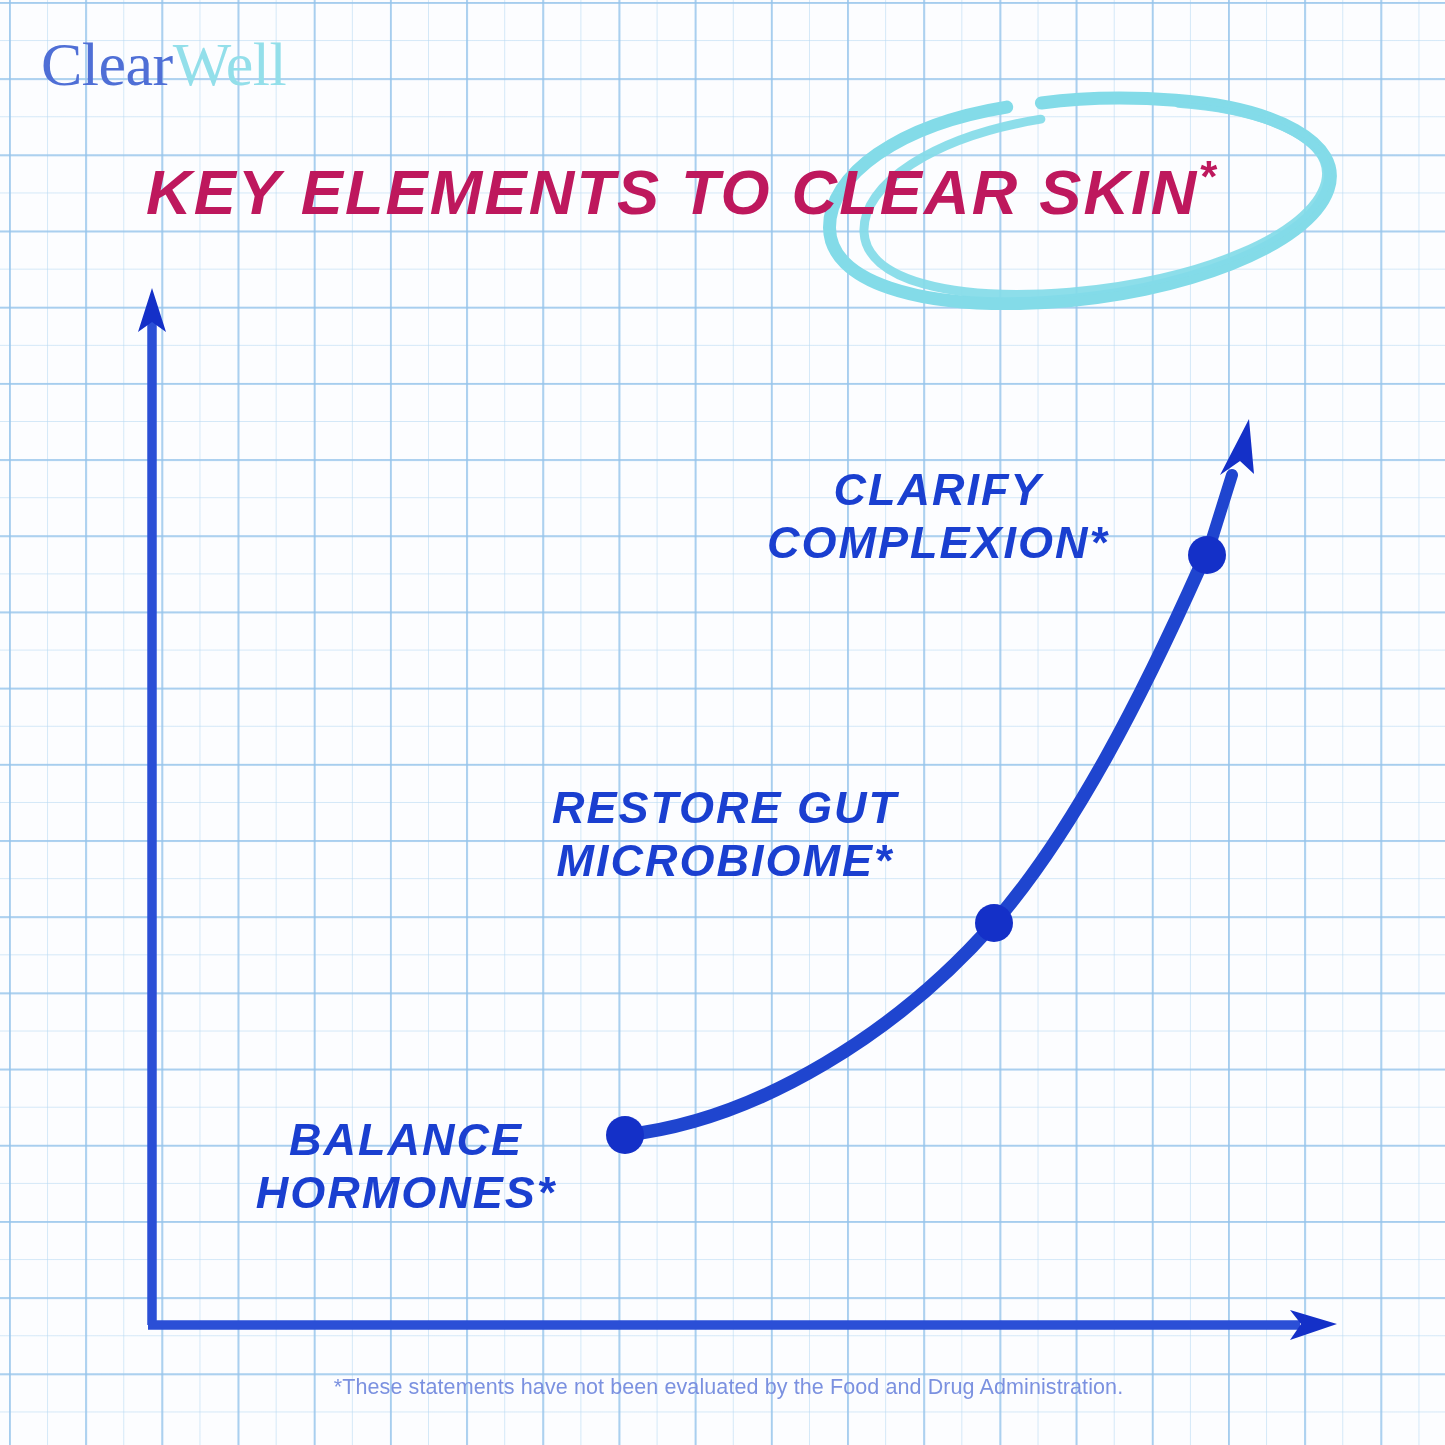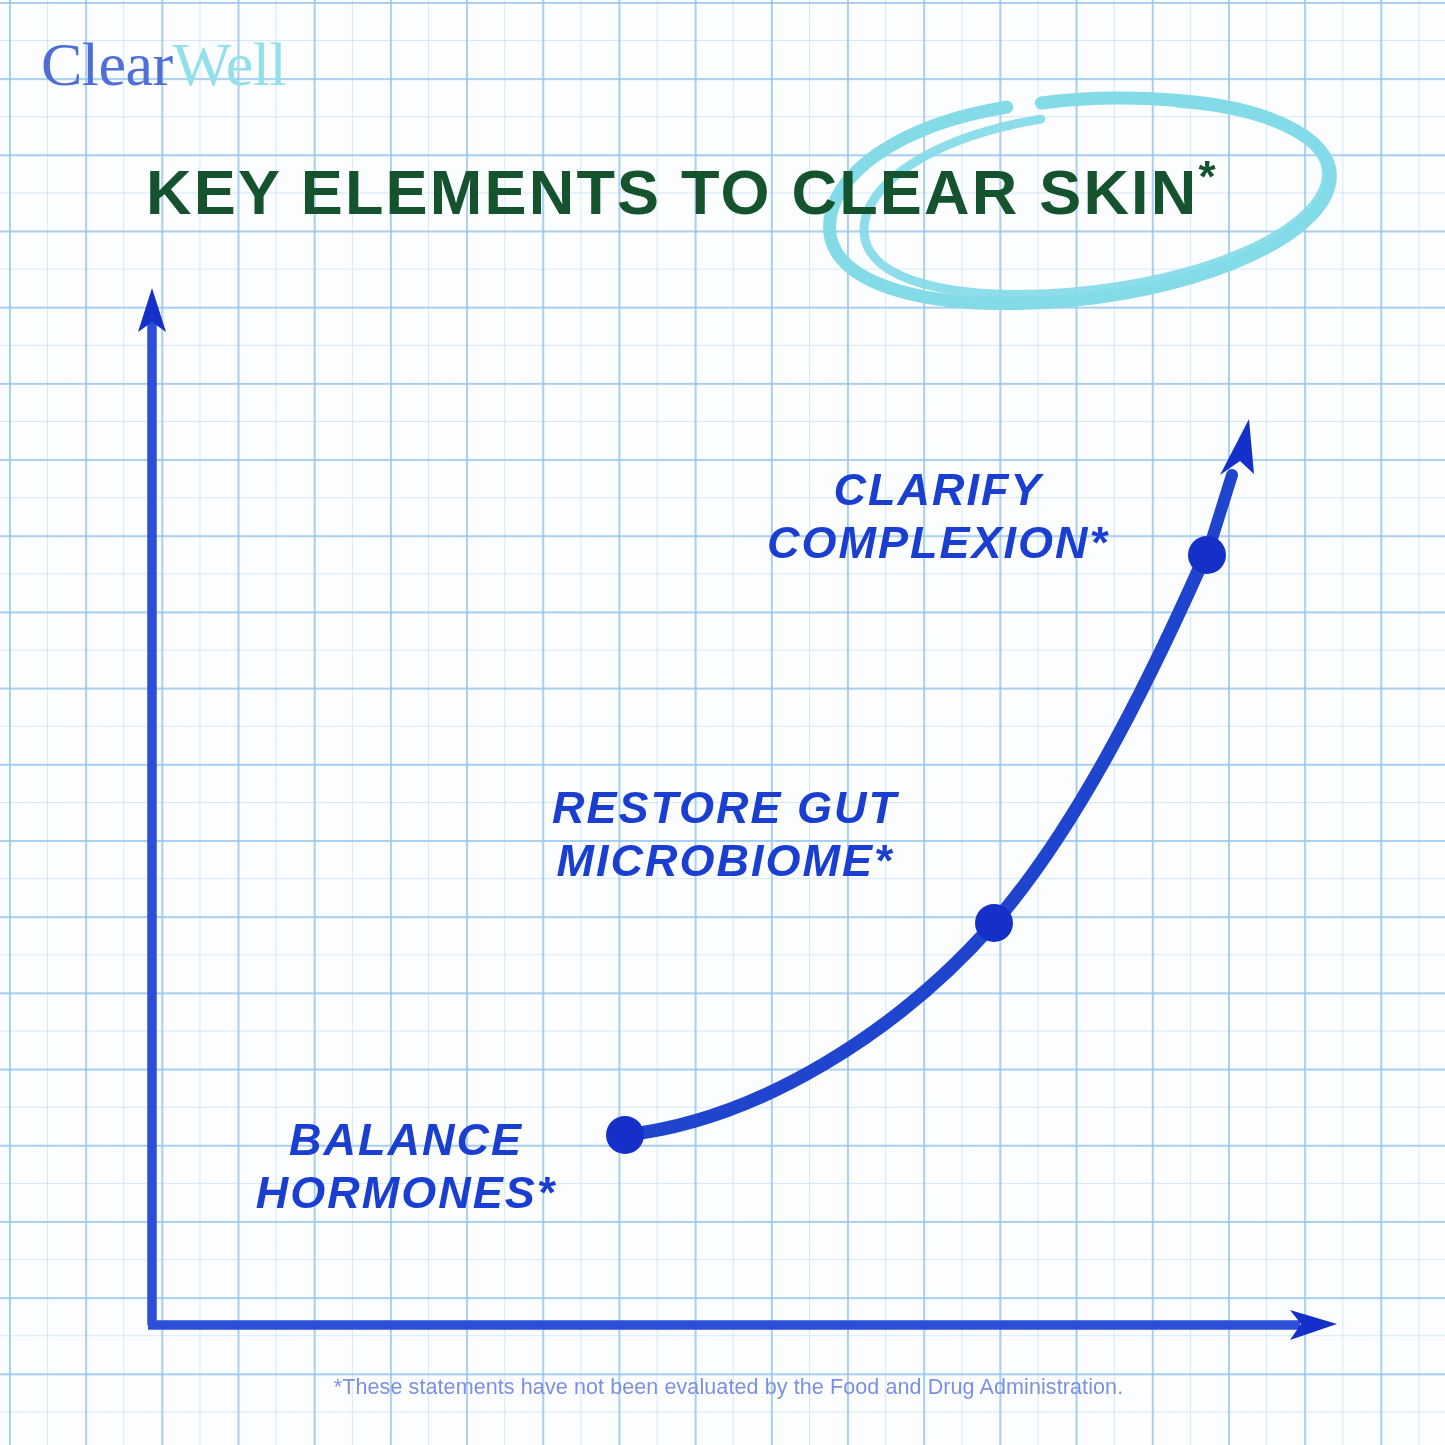--- a/index.html
+++ b/index.html
@@ -48,23 +48,24 @@
   #logo .word-well  { color: #93dfea; }
 
   
   #title {
     position: absolute;
     left: 146px;
     top: 152px;
     font-size: 63px;
     font-weight: 700;
     letter-spacing: 2.2px;
-    color: #14532d;
+    color: #be185d;
     white-space: nowrap;
     z-index: 4;
+    font-style: italic;
   }
   #title .asterisk { font-size: 44px; vertical-align: super; letter-spacing: 0; }
 
   
   #title-circle {
     position: absolute;
     left: 812px;
     top: 88px;
     width: 560px;
     height: 222px;

